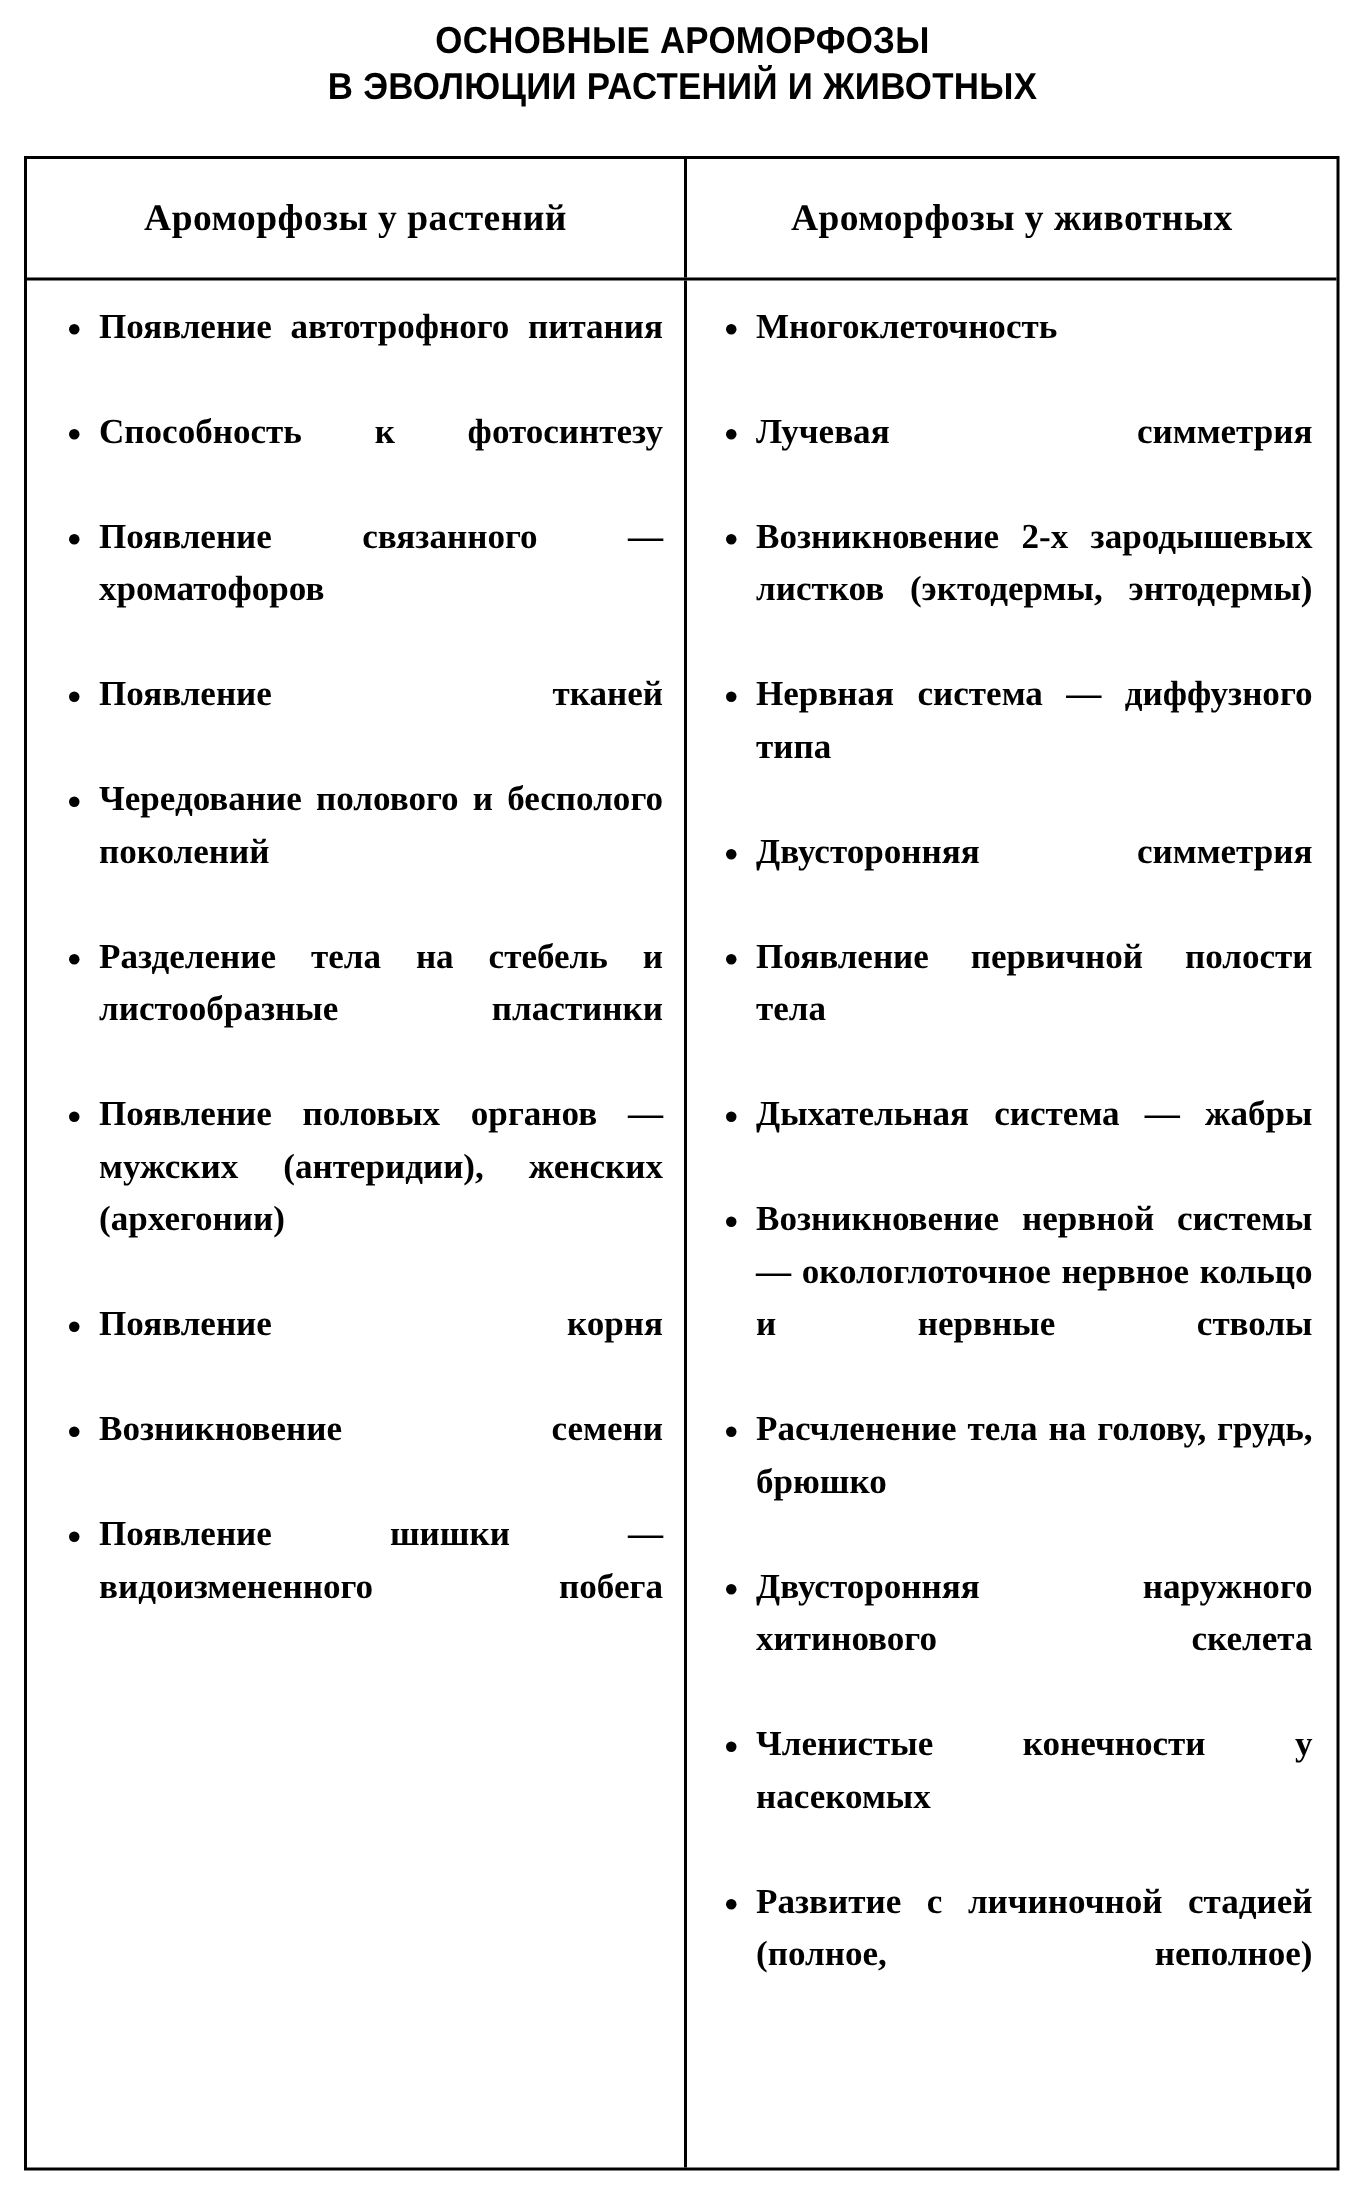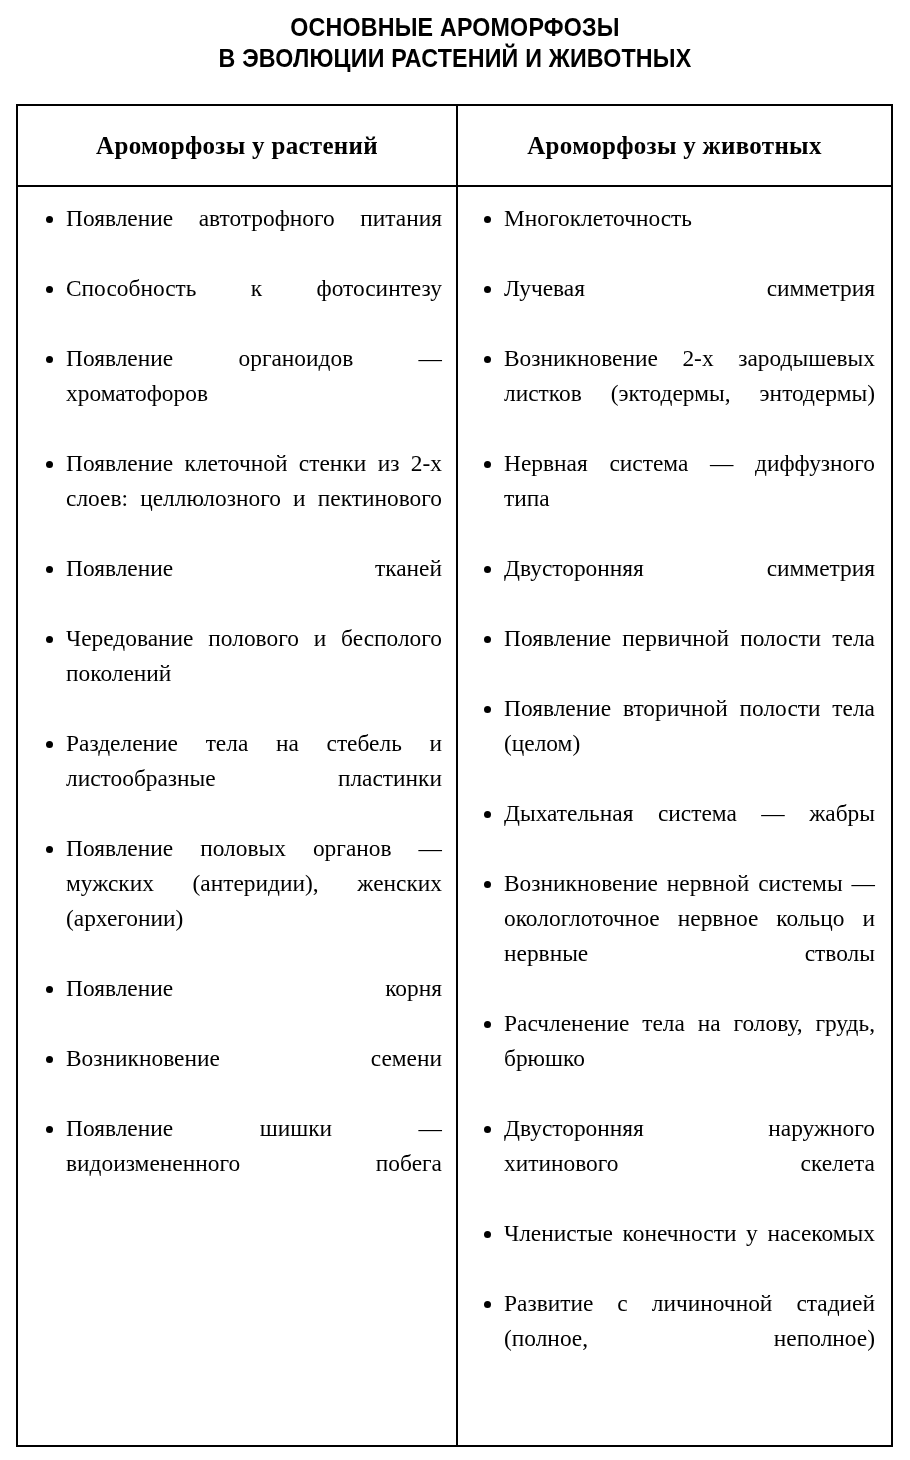--- a/index.html
+++ b/index.html
@@ -106,20 +106,21 @@
     left: 2px;
     top: 15px;
     width: 7px;
     height: 7px;
     background: #000;
     border-radius: 50%;
   }
   
   ul.aro-list li > span.txt {
     display: block;
+    font-weight: bold;
   }
   ul.aro-list li > span.txt::after {
     content: "";
     display: inline-block;
     width: 100%;
   }
 
   .col-right ul.aro-list {
     padding-left: 24px;
     padding-right: 16px;
@@ -148,24 +149,21 @@
     <div class="body-row">
       <div class="col col-left">
         <ul class="aro-list" id="plants-list">
             <li>
               <span class="txt">Появление автотрофного питания</span>
             </li>
             <li>
               <span class="txt">Способность к фотосинтезу</span>
             </li>
             <li>
-              <span class="txt">Появление органоидов — хроматофоров</span>
-            </li>
-            <li>
-              <span class="txt">Появление клеточной стенки из 2-х слоев: целлюлозного и пектинового</span>
+              <span class="txt">Появление связанного — хроматофоров</span>
             </li>
             <li>
               <span class="txt">Появление тканей</span>
             </li>
             <li>
               <span class="txt">Чередование полового и бесполого поколений</span>
             </li>
             <li>
               <span class="txt">Разделение тела на стебель и листообразные пластинки</span>
             </li>
@@ -197,23 +195,20 @@
             <li>
               <span class="txt">Нервная система — диффузного типа</span>
             </li>
             <li>
               <span class="txt">Двусторонняя симметрия</span>
             </li>
             <li>
               <span class="txt">Появление первичной полости тела</span>
             </li>
             <li>
-              <span class="txt">Появление вторичной полости тела (целом)</span>
-            </li>
-            <li>
               <span class="txt">Дыхательная система — жабры</span>
             </li>
             <li>
               <span class="txt">Возникновение нервной системы — окологлоточное нервное кольцо и нервные стволы</span>
             </li>
             <li>
               <span class="txt">Расчленение тела на голову, грудь, брюшко</span>
             </li>
             <li>
               <span class="txt">Двусторонняя наружного хитинового скелета</span>

